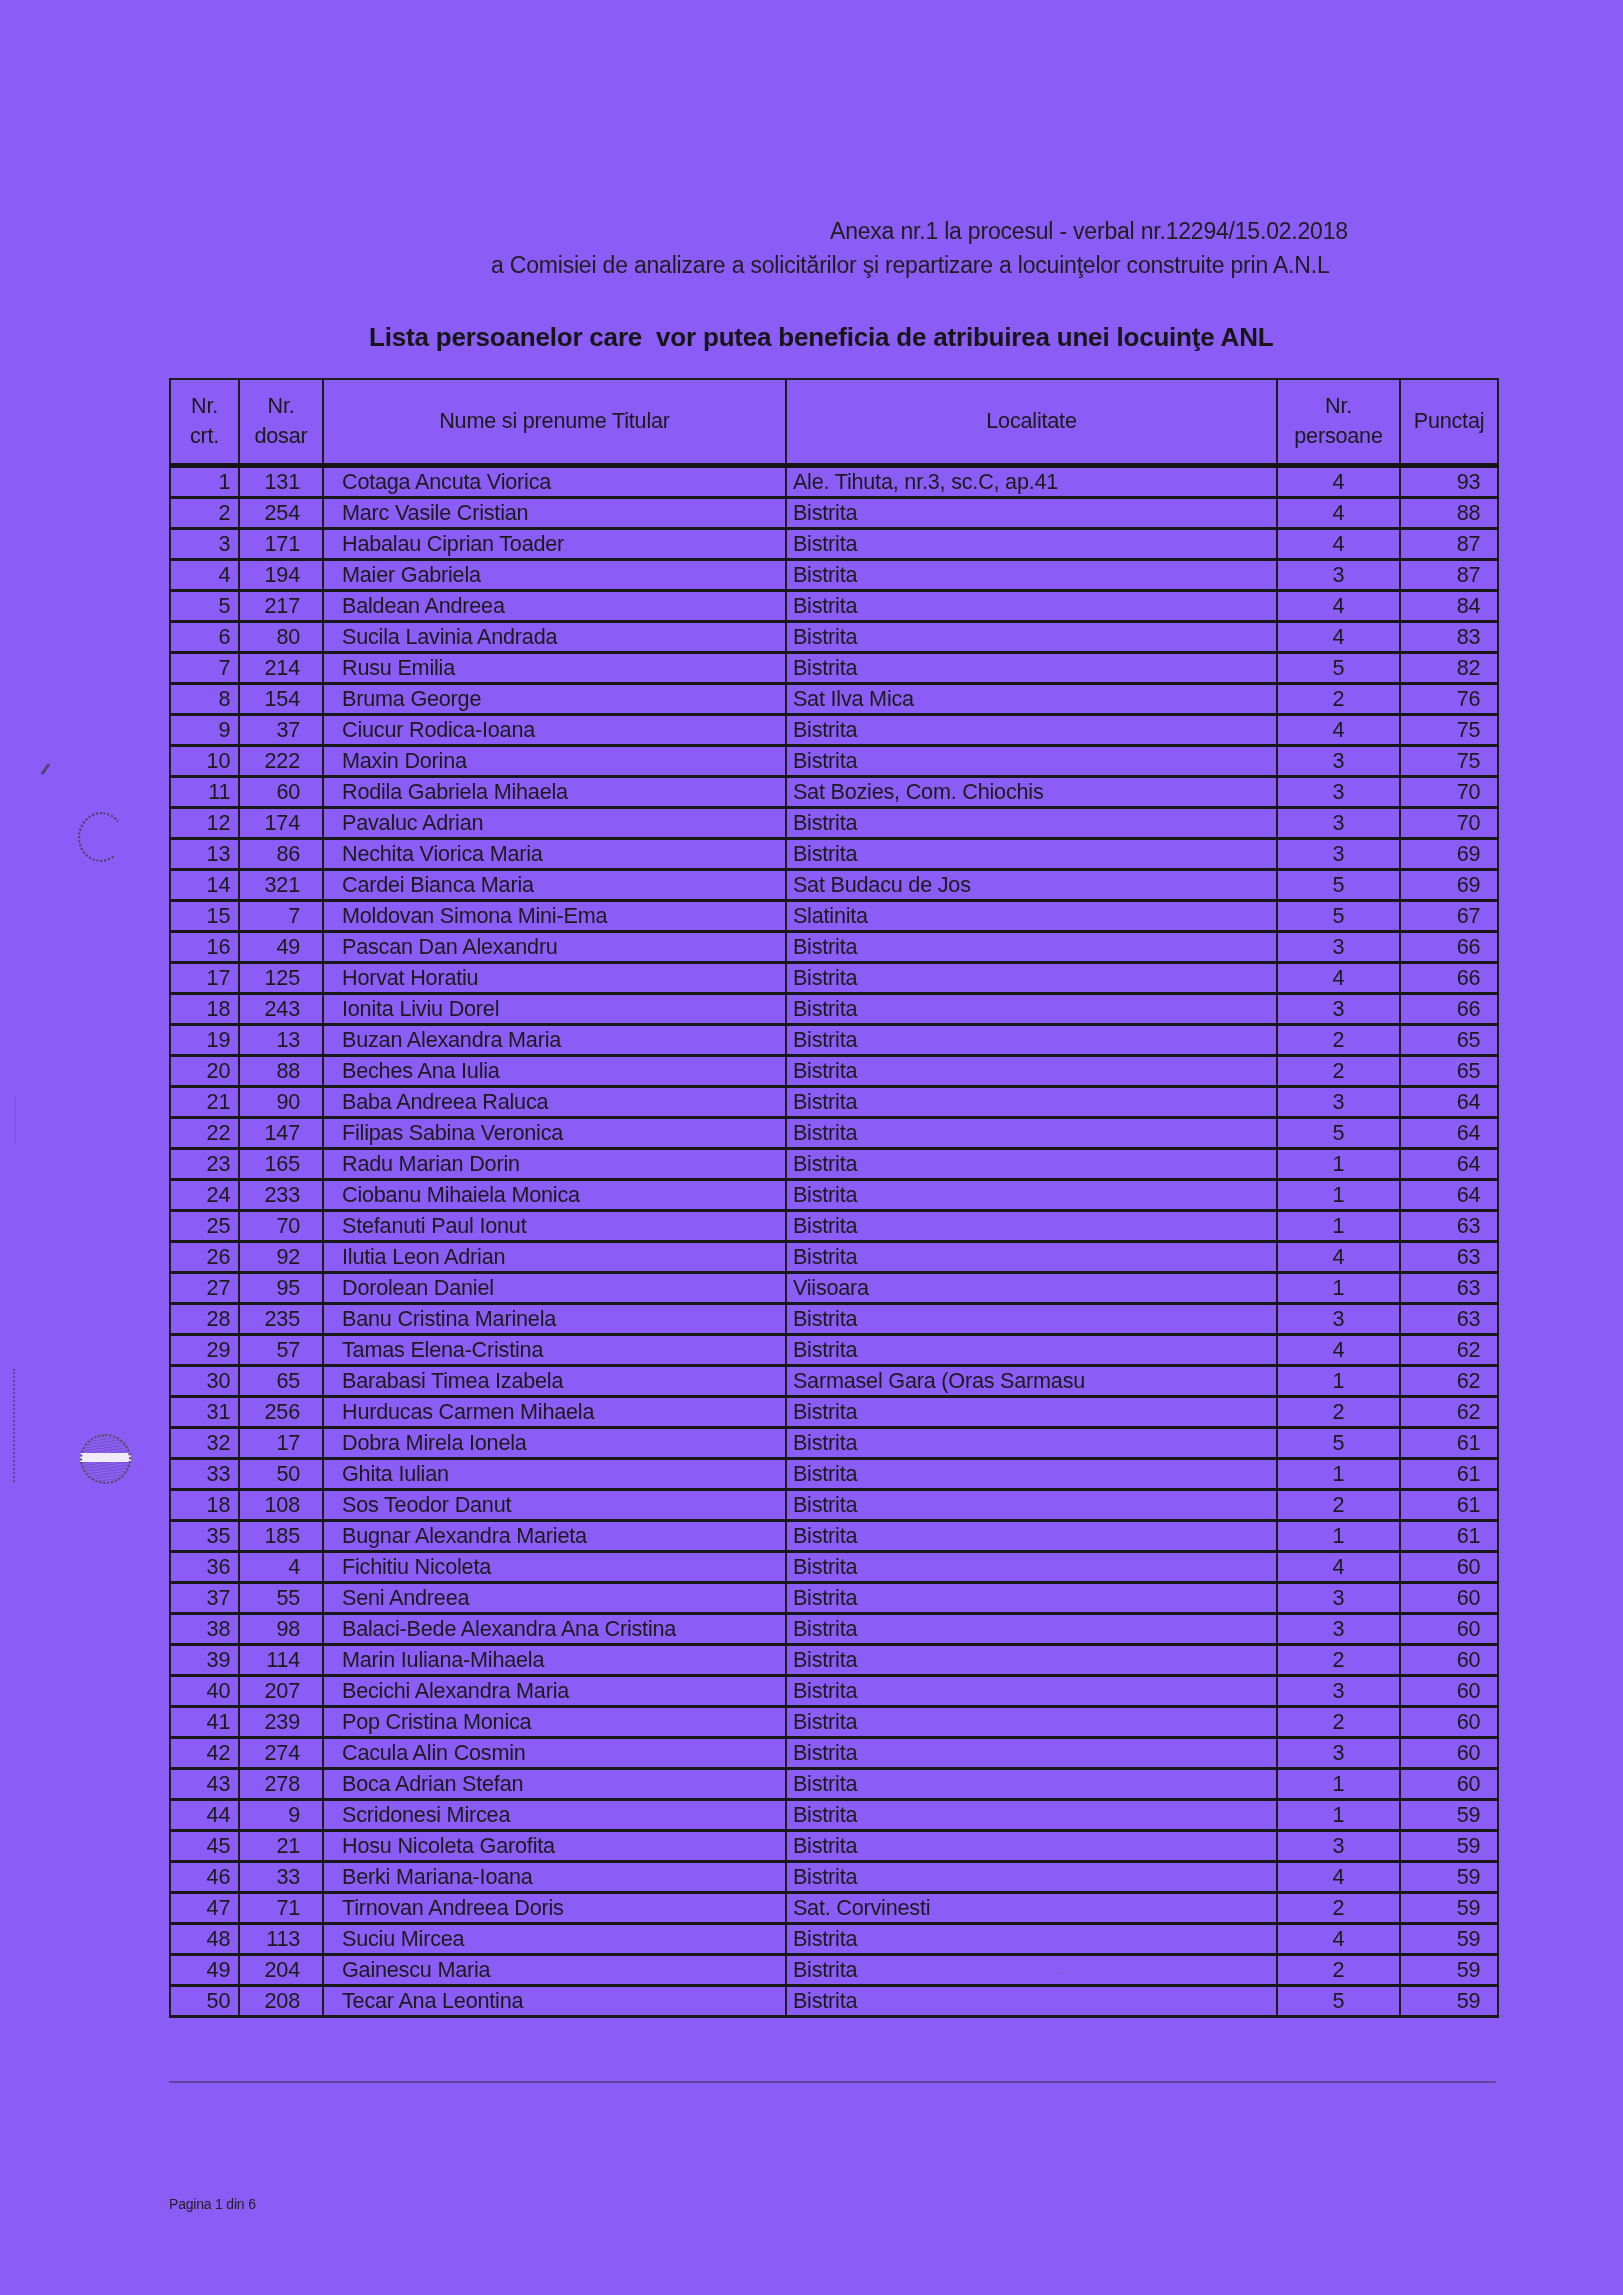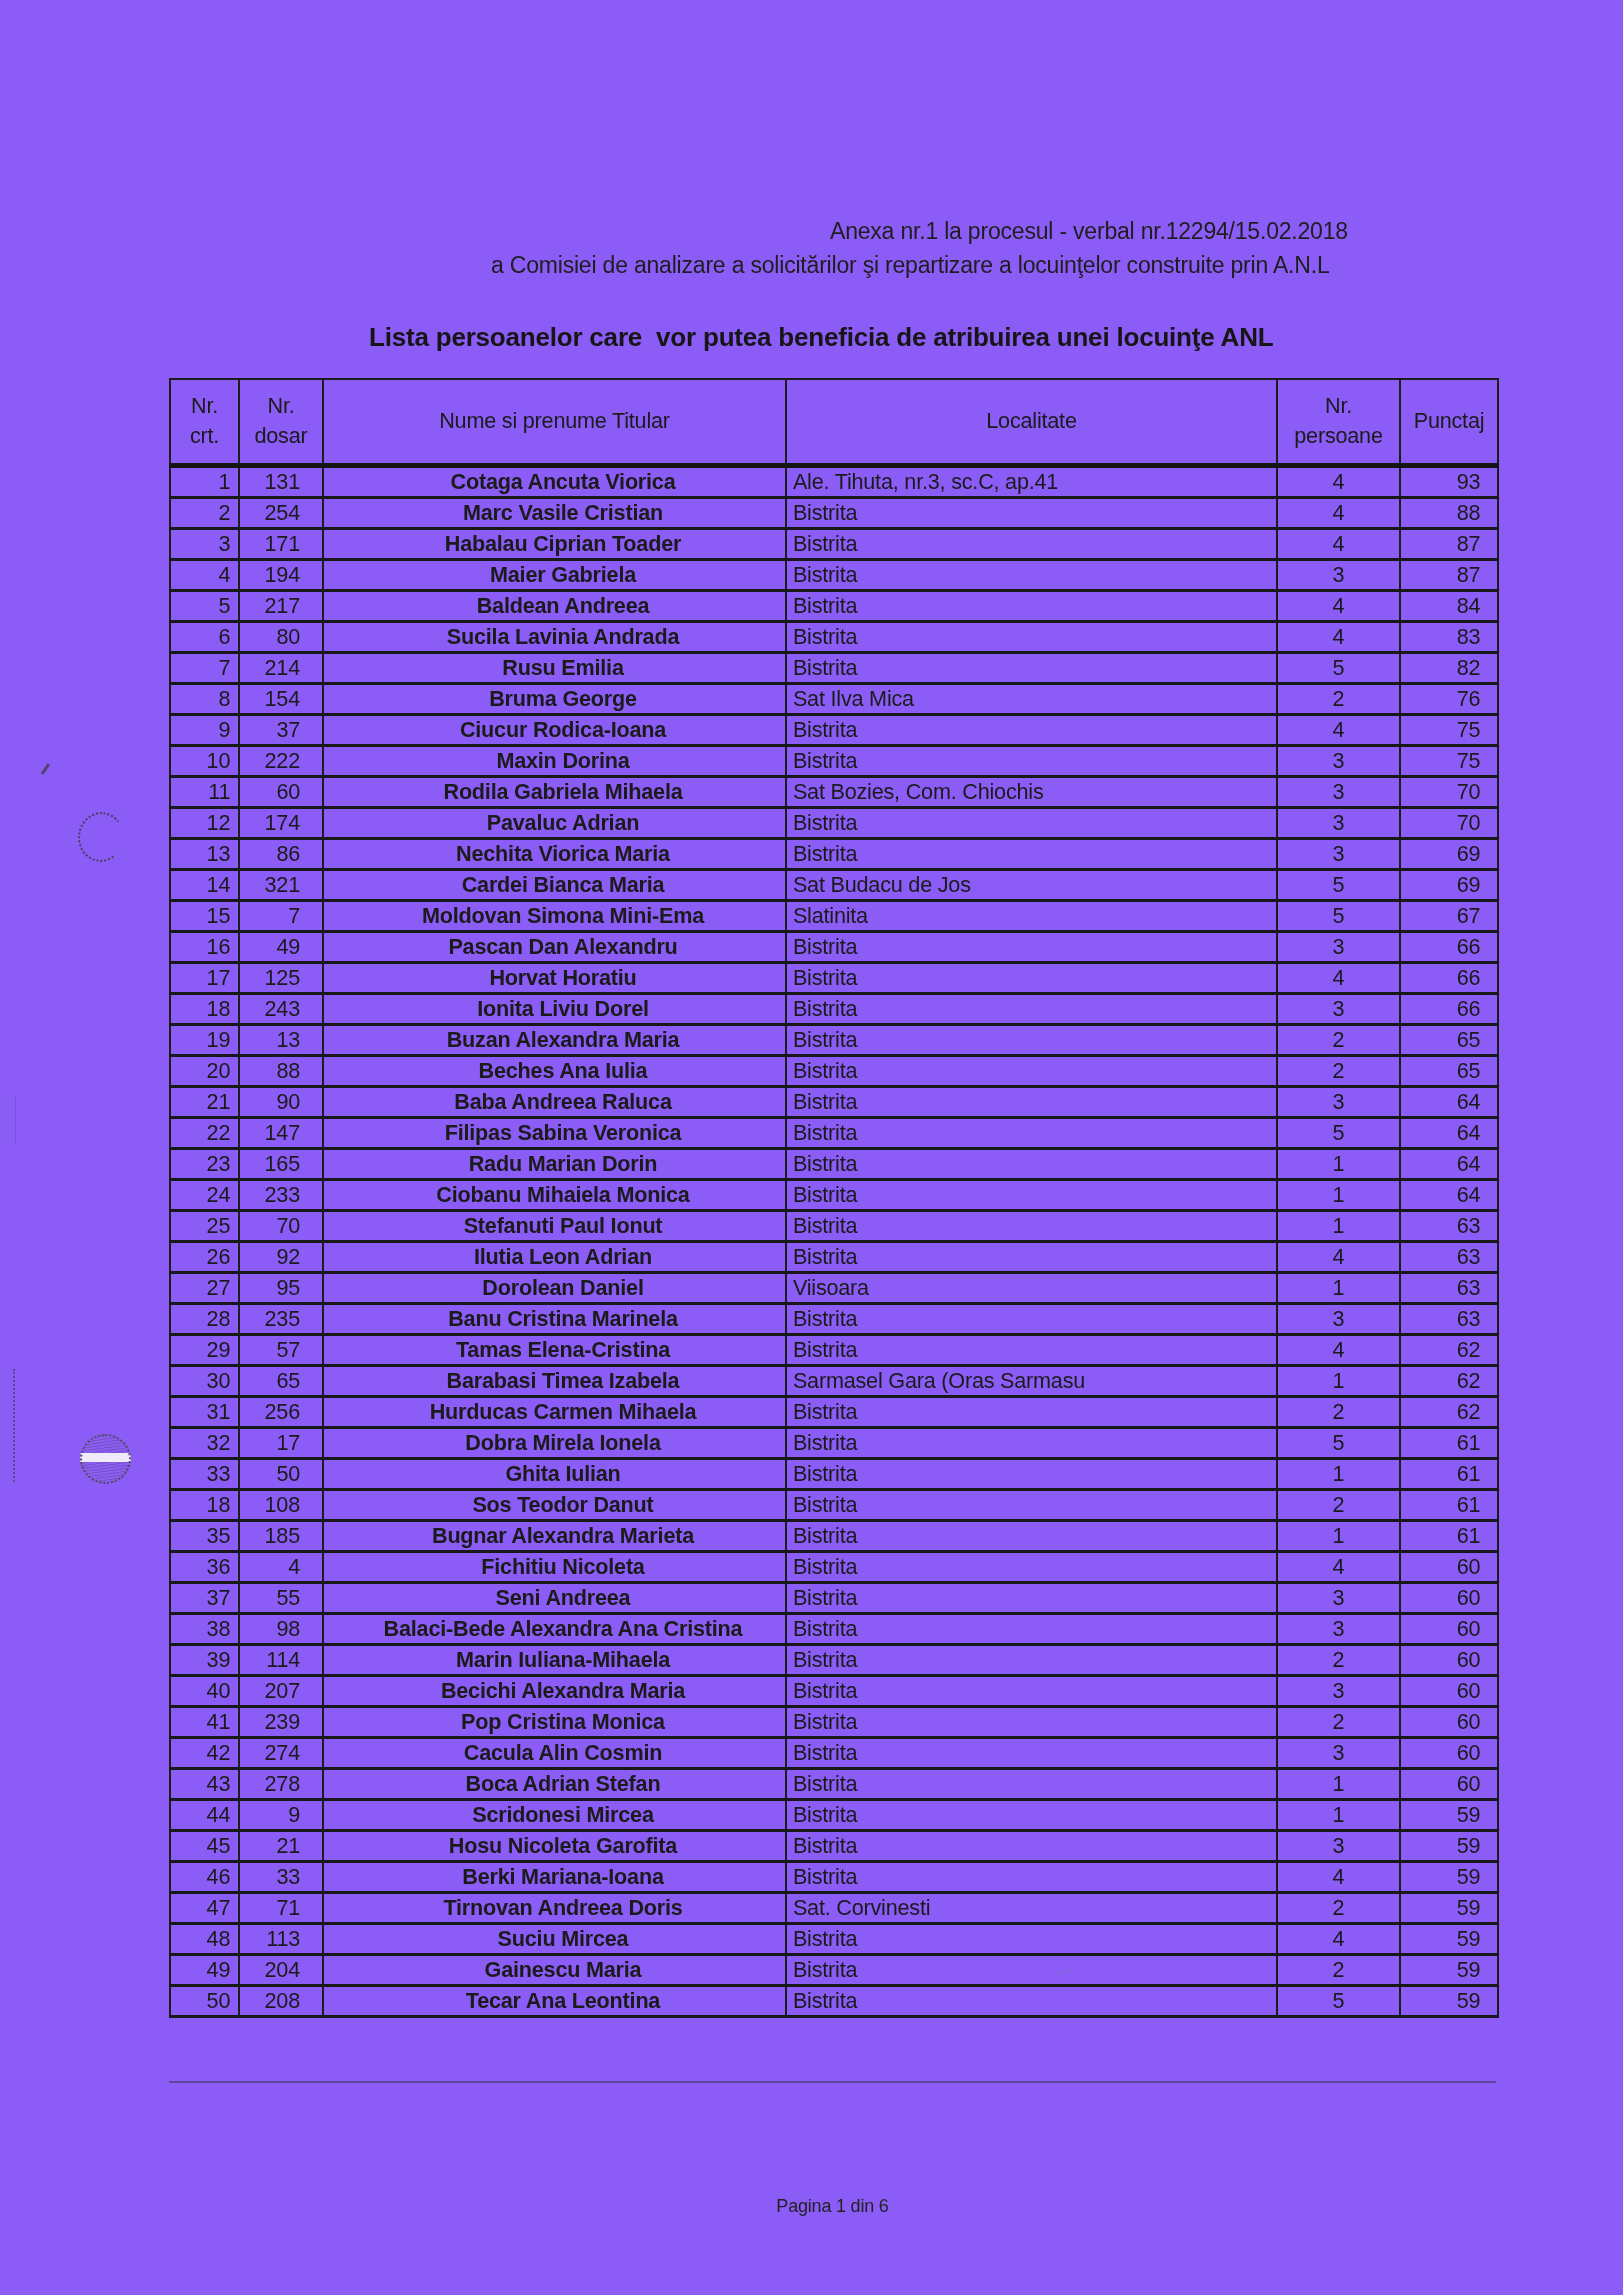--- a/index.html
+++ b/index.html
@@ -60,30 +60,30 @@
     border-bottom: 3.4px solid #181818;
     height: 28.4px;
     vertical-align: top;
     padding-top: 1.5px;
     line-height: 25.5px;
     white-space: nowrap;
   }
   table.main tbody tr:last-child td { border-bottom: 3.9px solid #181818; }
   td.c-crt   { text-align: right; padding-right: 7.8px; }
   td.c-dosar { text-align: right; padding-right: 22px; }
-  td.c-name  { text-align: center;  padding-left: 18px; font-weight: bold; }
+  td.c-name  { text-align: left;  padding-left: 18px; }
   td.c-loc   { text-align: left;  padding-left: 5.9px; }
   td.c-pers  { text-align: center; }
   td.c-score { text-align: center; padding-left: 40px; }
   .footer {
     position: absolute;
     left: 169px; top: 2196px;
     width: 1327px;
-    text-align: center;
-    font-size: 18px;
+    text-align: left;
+    font-size: 14px;
     letter-spacing: -0.2px;
     color: #222;
   }
   
   .artifact { position: absolute; pointer-events: none; }
   .artifact-c {
     left: 78px; top: 812px; width: 42px; height: 46px;
     border: 2.5px dotted #3b3b3b;
     border-right-color: transparent;
     border-radius: 50%;

